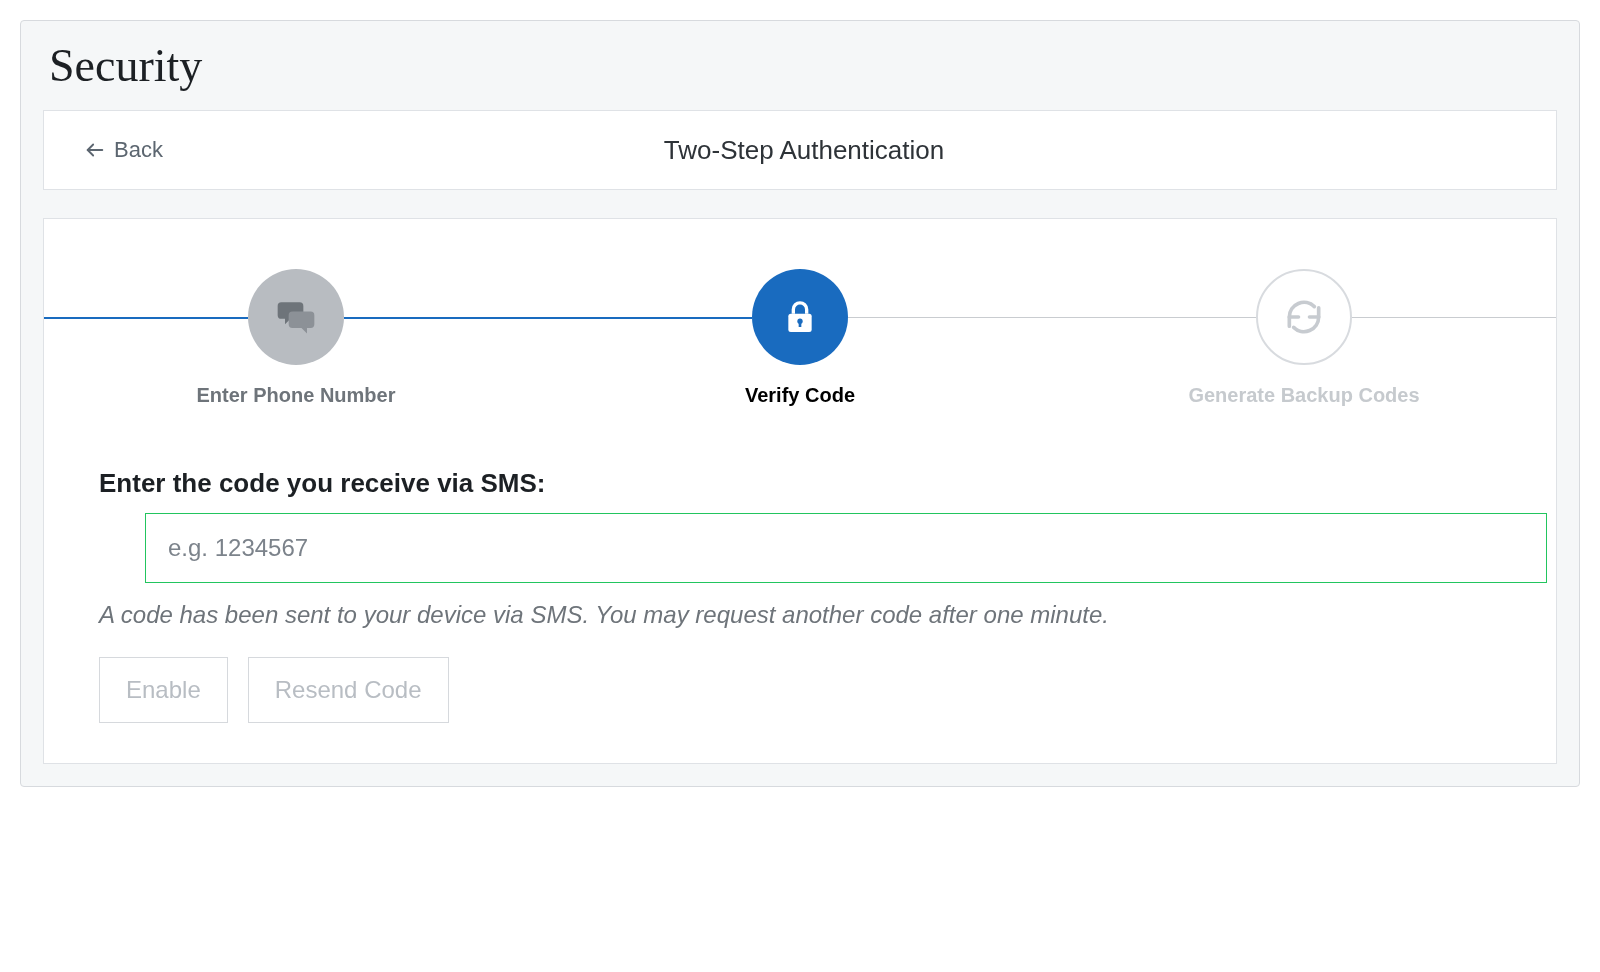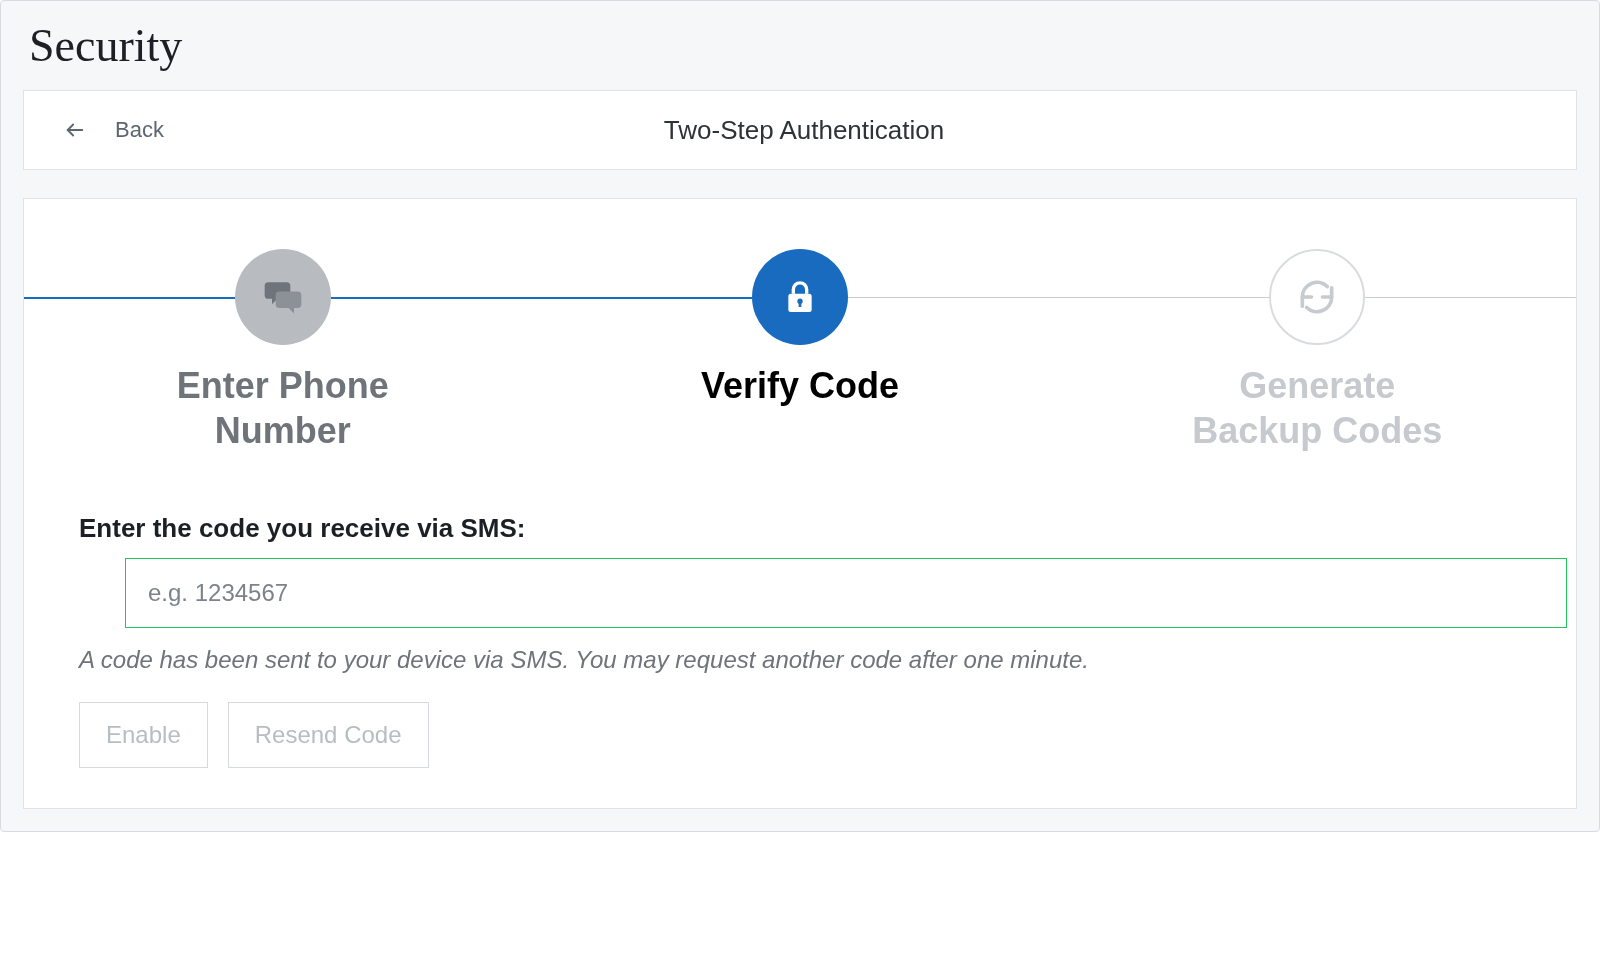--- a/index.html
+++ b/index.html
@@ -5,20 +5,21 @@
   * { box-sizing: border-box; }
   html, body {
     margin: 0;
     padding: 0;
     font-family: -apple-system, BlinkMacSystemFont, "Segoe UI", Helvetica, Arial, sans-serif;
     background: #fff;
     color: #2e3338;
   }
   .page {
     width: 1600px;
+    padding: 20px;
   }
   .outer-panel {
     border: 1px solid #d7dade;
     border-radius: 4px;
     background: #f5f7f8;
     padding: 0 0 22px 0;
   }
   .page-title {
     font-family: Georgia, "Times New Roman", serif;
     font-size: 46px;
@@ -33,21 +34,21 @@
   }
   .header-card {
     display: flex;
     align-items: center;
     padding: 26px 40px;
     position: relative;
   }
   .back-link {
     display: inline-flex;
     align-items: center;
-    gap: 29px;
+    gap: 8px;
     color: #5c6670;
     font-size: 22px;
     cursor: pointer;
     user-select: none;
   }
   .back-arrow svg { display: block; }
   .header-title {
     position: absolute;
     left: 8px; right: 0;
     text-align: center;
@@ -98,21 +99,21 @@
     background: #196bbf;
     color: #fff;
   }
   .step-pending .step-icon {
     background: #fff;
     border: 2px solid #d8dbdf;
     color: #c7cbd0;
   }
   .step-label {
     margin-top: 18px;
-    font-size: 36px;
+    font-size: 20px;
     font-weight: 600;
     text-align: center;
     line-height: 1.25;
     max-width: 260px;
   }
   .step-done    .step-label { color: #6e747a; }
   .step-active  .step-label { color: #000000; }
   .step-pending .step-label { color: #c6cace; }
   
   .form-area {

